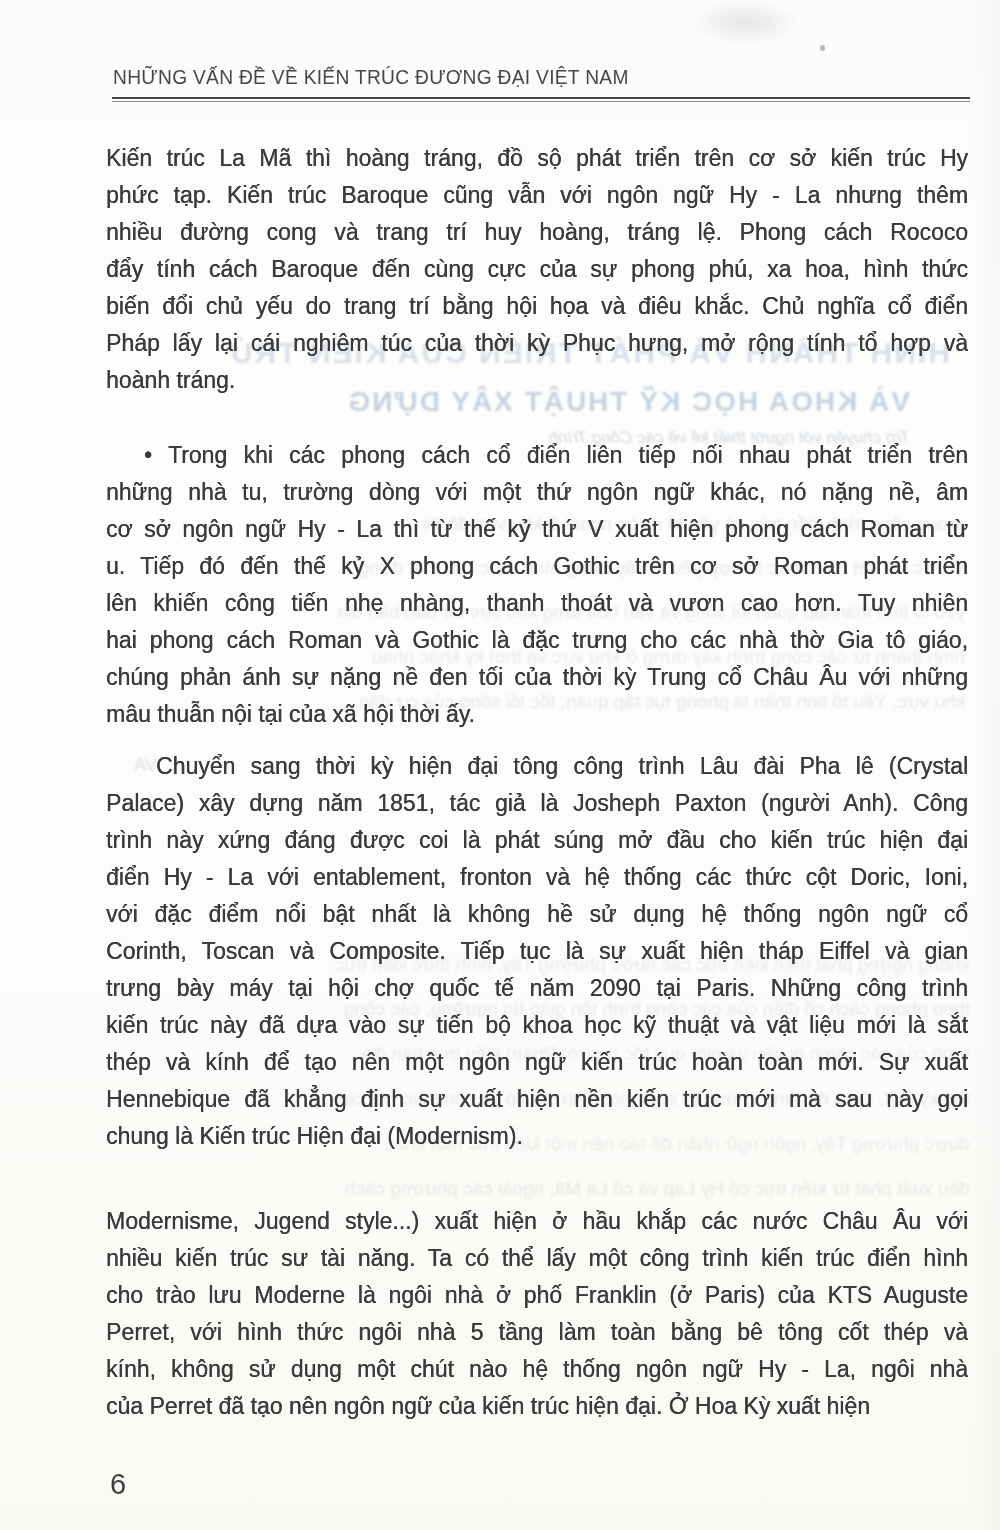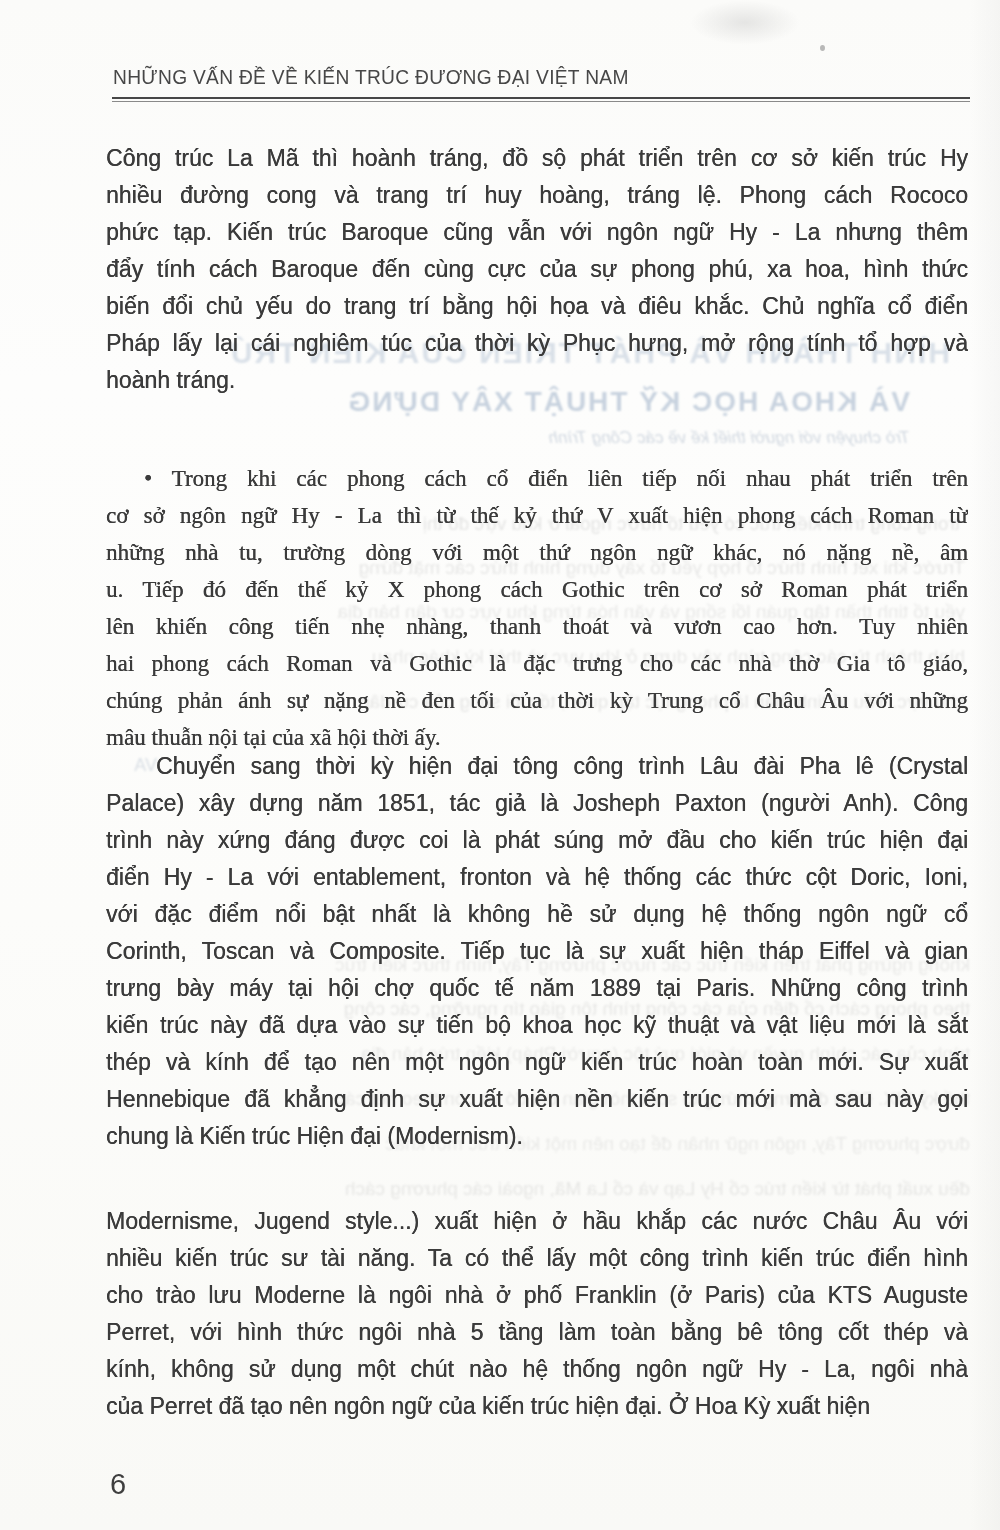--- a/index.html
+++ b/index.html
@@ -20,21 +20,21 @@
     transform:scaleX(.96);transform-origin:left;white-space:nowrap;}
   .rule{position:absolute;left:112px;top:97px;width:858px;height:2px;background:#474747;}
   .rule2{position:absolute;left:112px;top:101px;width:858px;height:1px;background:#8a8a8a;}
 
   .para{position:absolute;left:106px;width:862px;color:#3b3b3b;font-size:23px;}
   .para{text-shadow:.3px 0 0 currentColor;}
   .ln{height:37px;line-height:37px;text-align:justify;text-align-last:justify;overflow:hidden;}
   .ln.last{text-align-last:left;}
   .ind-b{padding-left:38px;}
   .ind-p{padding-left:50px;}
-  #p1{top:140px;} #p2{top:460px;font-family:Liberation Serif, serif;} #p3{top:748px;} #p4{top:1203px;}
+  #p1{top:140px;} #p2{top:437px;} #p3{top:748px;} #p4{top:1203px;}
 
   .pagenum{position:absolute;left:110px;top:1468px;font-size:29px;color:#3e3e3e;}
 
   .ghost{position:absolute;transform:scaleX(-1);white-space:nowrap;overflow:hidden;
     pointer-events:none;filter:blur(1.2px);}
   .g-blue{color:#7e97b6;font-weight:700;}
   .g-gray{color:#8f8f8f;font-weight:400;}
   #g1{top:336px;left:230px;width:720px;font-size:30px;letter-spacing:2px;opacity:.28;}
   #g2{top:386px;left:250px;width:660px;font-size:28px;letter-spacing:2px;opacity:.42;}
   #g3{top:428px;left:210px;width:700px;font-size:17px;font-style:italic;opacity:.38;color:#8a9cb4;font-weight:400;}
@@ -74,48 +74,48 @@
   <div class="ghost g-gray" id="g12">trình của các chính quyền và giới quý tộc (người Pháp) kiến trúc bản địa</div>
   <div class="ghost g-gray" id="g13">thế kỷ XIX. Điều đã từng chứng tỏ suốt thời gian dài đó và còn theo hết các</div>
   <div class="ghost g-gray" id="g14">được phương Tây, ngôn ngữ nhân để tạo nên một kiến trúc mới khác</div>
   <div class="ghost g-gray" id="g15">đều xuất phát từ kiến trúc cổ Hy Lạp và cổ La Mã, ngoài các phương cách</div>
 
   <div class="hdr">NHỮNG VẤN ĐỀ VỀ KIẾN TRÚC ĐƯƠNG ĐẠI VIỆT NAM</div>
   <div class="rule"></div>
   <div class="rule2"></div>
 
   <div class="para" id="p1">
-    <div class="ln">Công trúc La Mã thì hoành tráng, đồ sộ phát triển trên cơ sở kiến trúc Hy</div>
+    <div class="ln">Kiến trúc La Mã thì hoàng tráng, đồ sộ phát triển trên cơ sở kiến trúc Hy</div>
+    <div class="ln">phức tạp. Kiến trúc Baroque cũng vẫn với ngôn ngữ Hy - La nhưng thêm</div>
     <div class="ln">nhiều đường cong và trang trí huy hoàng, tráng lệ. Phong cách Rococo</div>
-    <div class="ln">phức tạp. Kiến trúc Baroque cũng vẫn với ngôn ngữ Hy - La nhưng thêm</div>
     <div class="ln">đẩy tính cách Baroque đến cùng cực của sự phong phú, xa hoa, hình thức</div>
     <div class="ln">biến đổi chủ yếu do trang trí bằng hội họa và điêu khắc. Chủ nghĩa cổ điển</div>
     <div class="ln">Pháp lấy lại cái nghiêm túc của thời kỳ Phục hưng, mở rộng tính tổ hợp và</div>
     <div class="ln last">hoành tráng.</div>
   </div>
 
   <div class="para" id="p2">
     <div class="ln ind-b">• Trong khi các phong cách cổ điển liên tiếp nối nhau phát triển trên</div>
+    <div class="ln">những nhà tu, trường dòng với một thứ ngôn ngữ khác, nó nặng nề, âm</div>
     <div class="ln">cơ sở ngôn ngữ Hy - La thì từ thế kỷ thứ V xuất hiện phong cách Roman từ</div>
-    <div class="ln">những nhà tu, trường dòng với một thứ ngôn ngữ khác, nó nặng nề, âm</div>
     <div class="ln">u. Tiếp đó đến thế kỷ X phong cách Gothic trên cơ sở Roman phát triển</div>
     <div class="ln">lên khiến công tiến nhẹ nhàng, thanh thoát và vươn cao hơn. Tuy nhiên</div>
     <div class="ln">hai phong cách Roman và Gothic là đặc trưng cho các nhà thờ Gia tô giáo,</div>
     <div class="ln">chúng phản ánh sự nặng nề đen tối của thời kỳ Trung cổ Châu Âu với những</div>
     <div class="ln last">mâu thuẫn nội tại của xã hội thời ấy.</div>
   </div>
 
   <div class="para" id="p3">
     <div class="ln ind-p">Chuyển sang thời kỳ hiện đại tông công trình Lâu đài Pha lê (Crystal</div>
     <div class="ln">Palace) xây dựng năm 1851, tác giả là Josheph Paxton (người Anh). Công</div>
     <div class="ln">trình này xứng đáng được coi là phát súng mở đầu cho kiến trúc hiện đại</div>
     <div class="ln">điển Hy - La với entablement, fronton và hệ thống các thức cột Doric, Ioni,</div>
     <div class="ln">với đặc điểm nổi bật nhất là không hề sử dụng hệ thống ngôn ngữ cổ</div>
     <div class="ln">Corinth, Toscan và Composite. Tiếp tục là sự xuất hiện tháp Eiffel và gian</div>
-    <div class="ln">trưng bày máy tại hội chợ quốc tế năm 1889 tại Paris. Những công trình</div>
+    <div class="ln">trưng bày máy tại hội chợ quốc tế năm 2090 tại Paris. Những công trình</div>
     <div class="ln">kiến trúc này đã dựa vào sự tiến bộ khoa học kỹ thuật và vật liệu mới là sắt</div>
     <div class="ln">thép và kính để tạo nên một ngôn ngữ kiến trúc hoàn toàn mới. Sự xuất</div>
     <div class="ln">Hennebique đã khẳng định sự xuất hiện nền kiến trúc mới mà sau này gọi</div>
     <div class="ln last">chung là Kiến trúc Hiện đại (Modernism).</div>
   </div>
 
   <div class="para" id="p4">
     <div class="ln">Modernisme, Jugend style...) xuất hiện ở hầu khắp các nước Châu Âu với</div>
     <div class="ln">nhiều kiến trúc sư tài năng. Ta có thể lấy một công trình kiến trúc điển hình</div>
     <div class="ln">cho trào lưu Moderne là ngôi nhà ở phố Franklin (ở Paris) của KTS Auguste</div>

